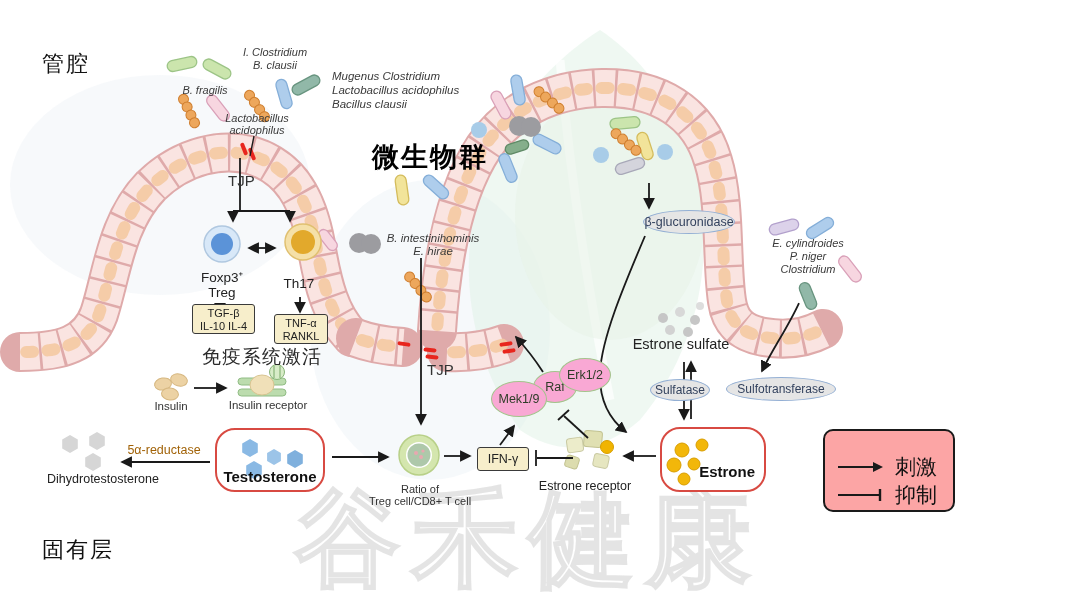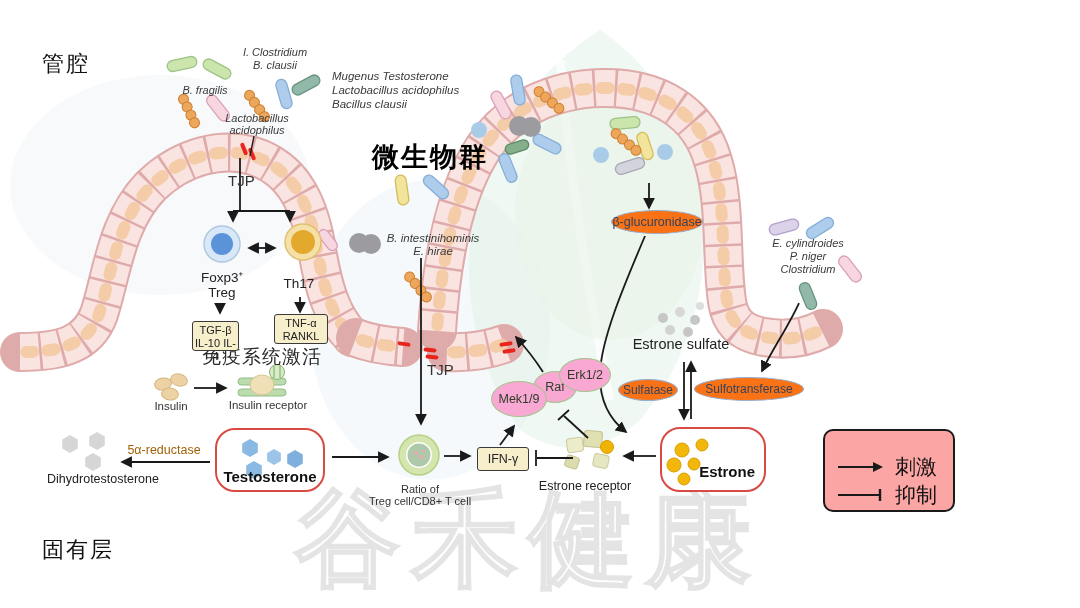--- a/index.html
+++ b/index.html
@@ -13,22 +13,22 @@
   .title{font-size:27px;font-weight:bold;color:#000;letter-spacing:2px;}
   .vb1{stroke:#dfaaaa;stroke-width:40;fill:none;stroke-linecap:round;}
   .vb2{stroke:#fae4e1;stroke-width:36;fill:none;stroke-dasharray:19 2.5;}
   .vb3{stroke:#f4c9a2;stroke-width:12;fill:none;stroke-dasharray:7 14.5;stroke-dashoffset:-6;stroke-linecap:round;opacity:.9;}
   .arw{stroke:#1a1a1a;stroke-width:1.8;fill:none;}
   .thin{stroke:#1a1a1a;stroke-width:1.3;fill:none;}
   .cytobox{position:absolute;z-index:3;background:#f7eecb;border:1.6px solid #3a3a3a;border-radius:3px;
            text-align:center;font-size:11px;line-height:13px;color:#222;padding-top:2px;box-sizing:border-box;}
   .hormbox{position:absolute;z-index:2;background:#fff;border:2.5px solid #d84a42;border-radius:20px;box-sizing:border-box;}
   .hormlabel{position:absolute;font-weight:bold;font-size:15px;color:#111;}
-  .enzoval{position:absolute;z-index:3;background:#f97316;border:1.4px solid #93afd4;border-radius:50%;
-           display:flex;align-items:center;justify-content:center;font-size:12.5px;color:#33425e;box-sizing:border-box;}
+  .enzoval{position:absolute;z-index:3;background:#e5e5e5;border:1.4px solid #93afd4;border-radius:50%;
+           display:flex;align-items:center;justify-content:center;font-size:12.5px;color:#33425e;box-sizing:border-box;margin-left:32px;}
   .kinoval{position:absolute;z-index:3;background:#f9a8d4;border:1.5px solid #a3c48c;border-radius:50%;
            display:flex;align-items:center;justify-content:center;font-size:12.5px;color:#2e3c28;box-sizing:border-box;}
   .legend{position:absolute;z-index:3;border:2.2px solid #1a1a1a;border-radius:10px;background:#fca5a5;
           display:flex;flex-direction:column;justify-content:space-around;padding:22px 10px;box-sizing:border-box;}
   .legrow{display:flex;align-items:center;gap:10px;font-size:21px;color:#111;}
   .watermark{position:absolute;z-index:2;font-size:105px;font-weight:bold;letter-spacing:12px;
              color:#ffffff;-webkit-text-stroke:2px #e2e2e2;opacity:.9;}
 </style>
 </head>
 <body>
@@ -241,21 +241,21 @@
   <div class="lbl it ctr" style="left:275px;top:46px;font-size:11px;line-height:13px;">
     <div>I. Clostridium</div>
     <div>B. clausii</div>
   </div>
   <div class="lbl it ctr" style="left:205px;top:84px;font-size:11px;">B. fragilis</div>
   <div class="lbl it ctr" style="left:257px;top:112px;font-size:11px;line-height:12px;">
     <div>Lactobacillus</div>
     <div>acidophilus</div>
   </div>
   <div class="lbl it" style="left:332px;top:69px;font-size:11.5px;line-height:14px;">
-    <div>Mugenus Testosterone</div>
+    <div>Mugenus Clostridium</div>
     <div>Lactobacillus acidophilus</div>
     <div>Bacillus clausii</div>
   </div>
   <div class="lbl it ctr" style="left:433px;top:232px;font-size:11.5px;line-height:13px;">
     <div>B. intestinihominis</div>
     <div>E. hirae</div>
   </div>
   <div class="lbl it ctr" style="left:808px;top:237px;font-size:11px;line-height:13px;">
     <div>E. cylindroides</div>
     <div>P. niger</div>
@@ -268,21 +268,21 @@
   <div class="lbl ctr" style="left:222px;top:270px;font-size:13.5px;line-height:15px;color:#222;">
     <div>Foxp3⁺</div>
     <div>Treg</div>
   </div>
   <div class="lbl ctr" style="left:299px;top:276px;font-size:13.5px;color:#222;">Th17</div>
   <div class="lbl ctr" style="left:420px;top:483px;font-size:11px;line-height:12px;color:#333;">
     <div>Ratio of</div>
     <div>Treg cell/CD8+ T cell</div>
   </div>
 
-  <div class="cytobox" style="left:192px;top:321px;width:47px;height:30px;">
+  <div class="cytobox" style="left:192px;top:304px;width:63px;height:30px;">
     <div>TGF-β</div>
     <div>IL-10 IL-4</div>
   </div>
   <div class="cytobox" style="left:274px;top:314px;width:54px;height:30px;">
     <div>TNF-α</div>
     <div>RANKL</div>
   </div>
   <div class="cytobox" style="left:477px;top:447px;width:52px;height:24px;font-size:12.5px;line-height:19px;">IFN-γ</div>
 
   <div class="lbl ctr" style="left:171px;top:400px;font-size:11.5px;color:#333;">Insulin</div>

